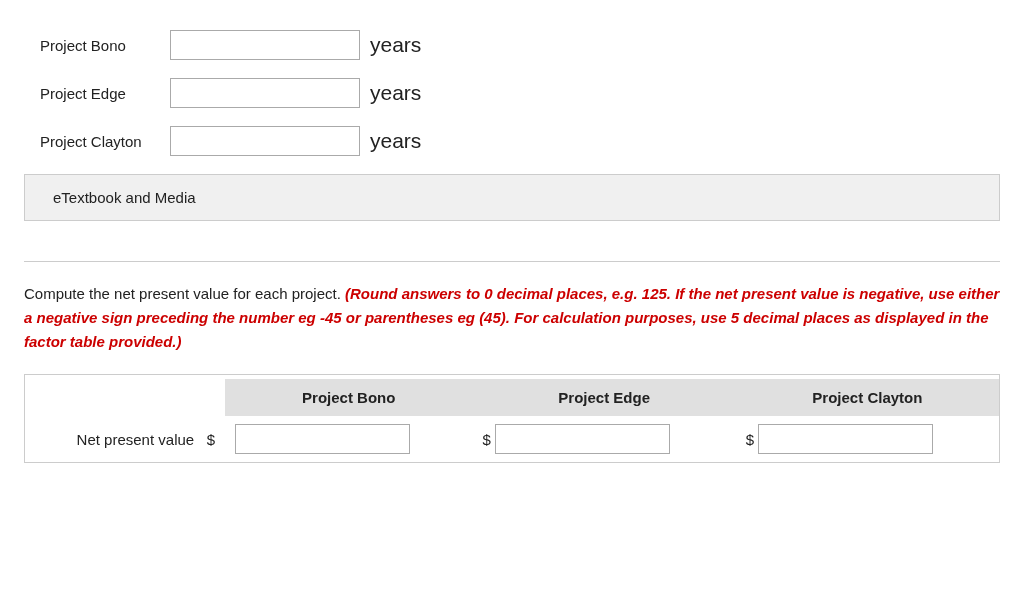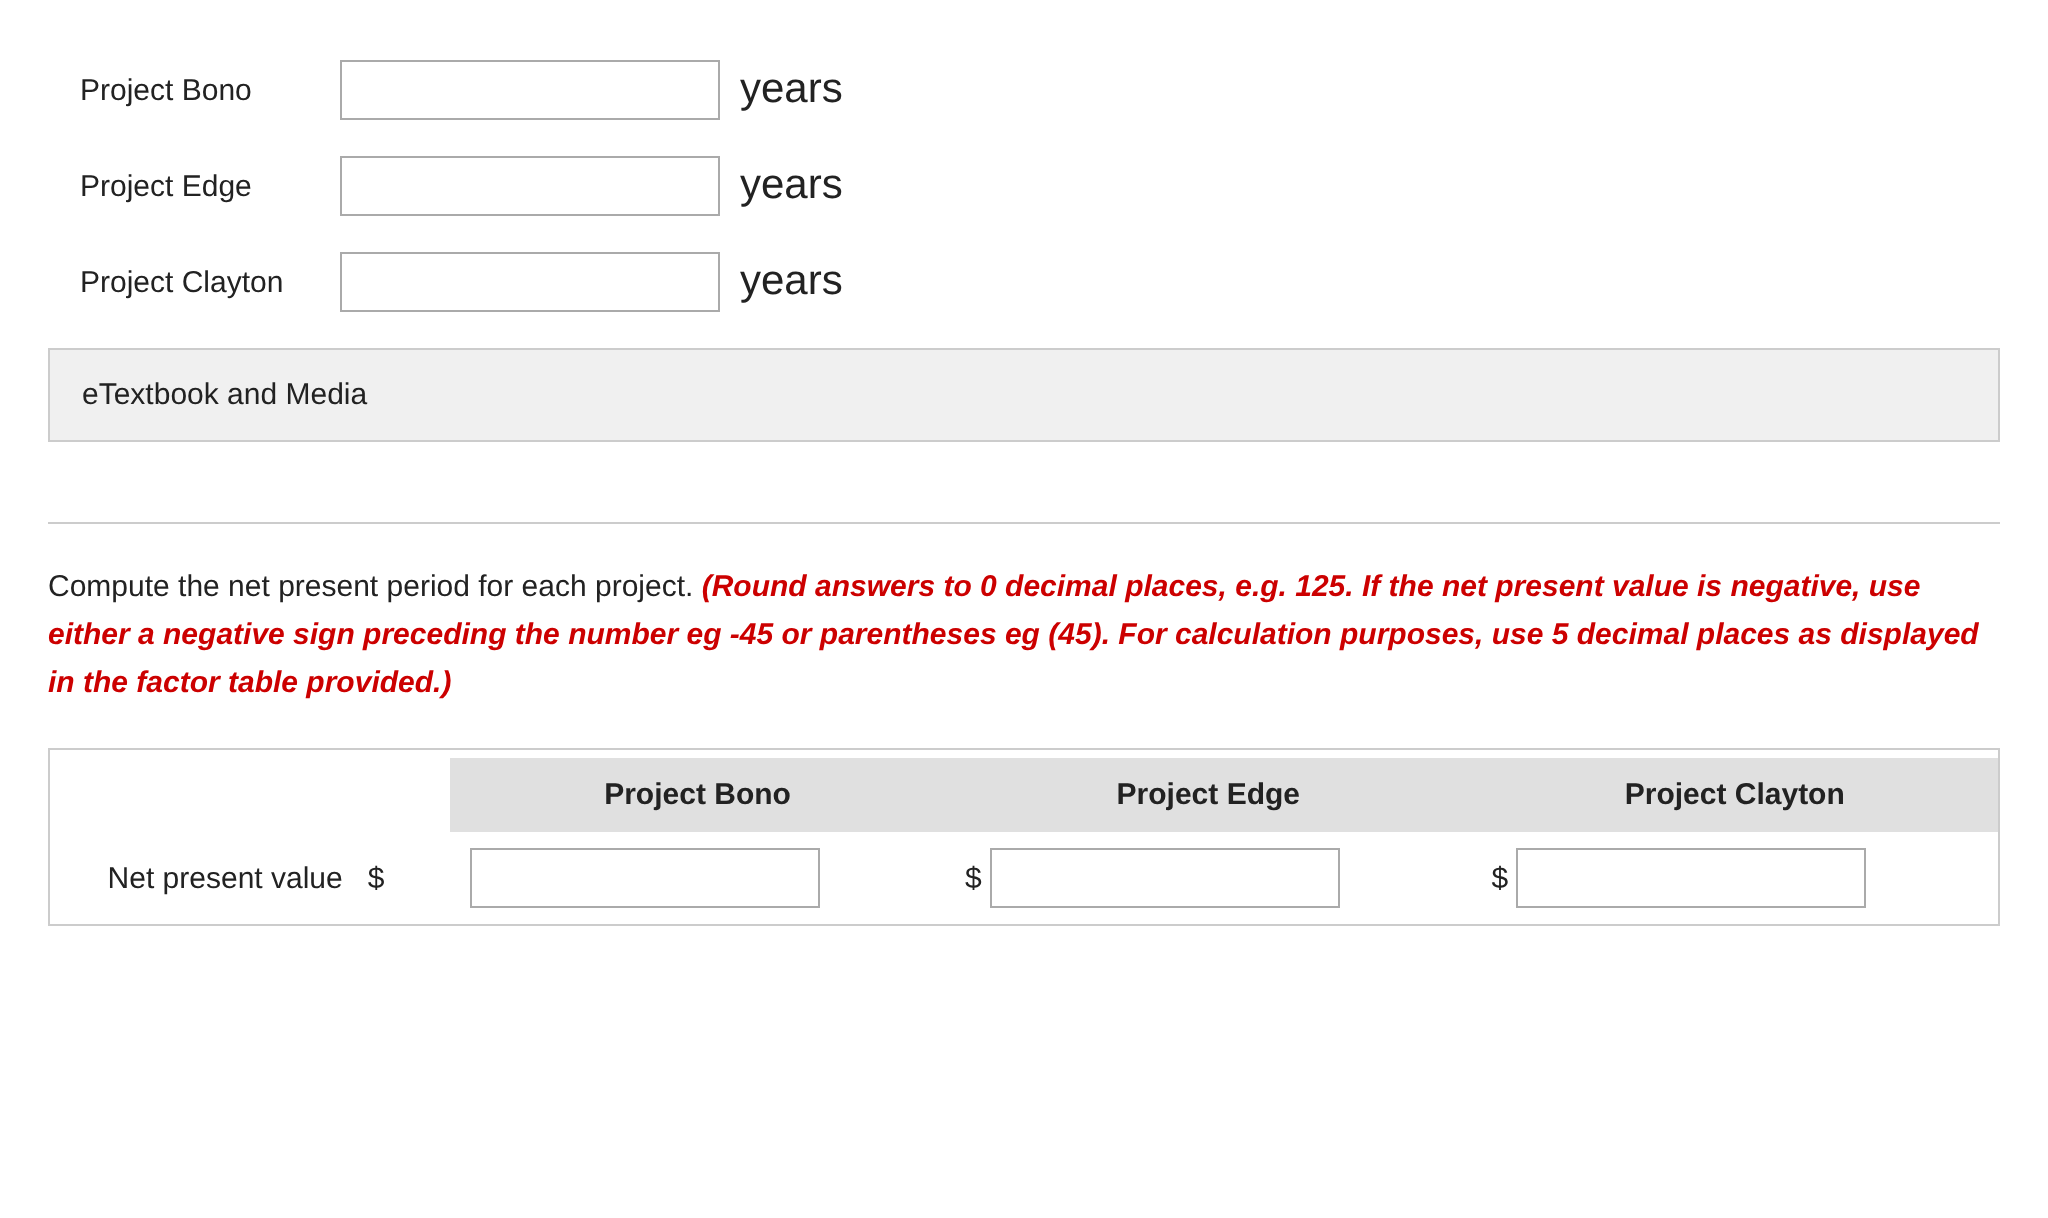--- a/index.html
+++ b/index.html
@@ -48,21 +48,21 @@
       font-size: 14px;
       background: #fff;
     }
     .form-unit {
       margin-left: 10px;
       font-size: 21px;
     }
     .etextbook-bar {
       background: #f0f0f0;
       border: 1px solid #ccc;
-      padding: 14px 16px;
+      padding: 14px 28px;
       font-size: 15px;
       color: #222;
       margin-top: 16px;
       margin-bottom: 0;
     }
     .divider {
       border: none;
       border-top: 1px solid #ccc;
       margin: 24px 0 20px 0;
     }
@@ -98,21 +98,21 @@
     .npv-table thead th.empty {
       background: #fff;
     }
     .npv-table tbody tr td {
       padding: 8px 10px;
       font-size: 15px;
       border: none;
       vertical-align: middle;
     }
     .npv-table tbody tr td.row-label {
-      text-align: center;
+      text-align: right;
       padding-left: 6px;
     }
     .currency-cell {
       display: flex;
       align-items: center;
       justify-content: flex-start;
     }
     .currency-symbol {
       font-size: 15px;
       margin-right: 4px;
@@ -158,21 +158,21 @@
 
   <div class="etextbook-bar">
     <span>eTextbook and Media</span>
   </div>
 </div>
 
 <hr class="divider">
 
 <div class="section-bottom">
   <p class="instruction2">
-    <span>Compute the net present period for each project. </span><span class="note">(Round answers to 0 decimal places, e.g. 125.  If the net present value is negative, use either a negative sign preceding the number eg -45 or parentheses eg (45). For calculation purposes, use 5 decimal places as displayed in the factor table provided.)</span>
+    <span>Compute the net present value for each project. </span><span class="note">(Round answers to 0 decimal places, e.g. 125.  If the net present value is negative, use either a negative sign preceding the number eg -45 or parentheses eg (45). For calculation purposes, use 5 decimal places as displayed in the factor table provided.)</span>
   </p>
 
   <div class="table-wrapper">
     <table class="npv-table">
       <thead>
         <tr>
           <th class="empty" style="width:200px;"></th>
           <th>Project Bono</th>
           <th>Project Edge</th>
           <th>Project Clayton</th>

